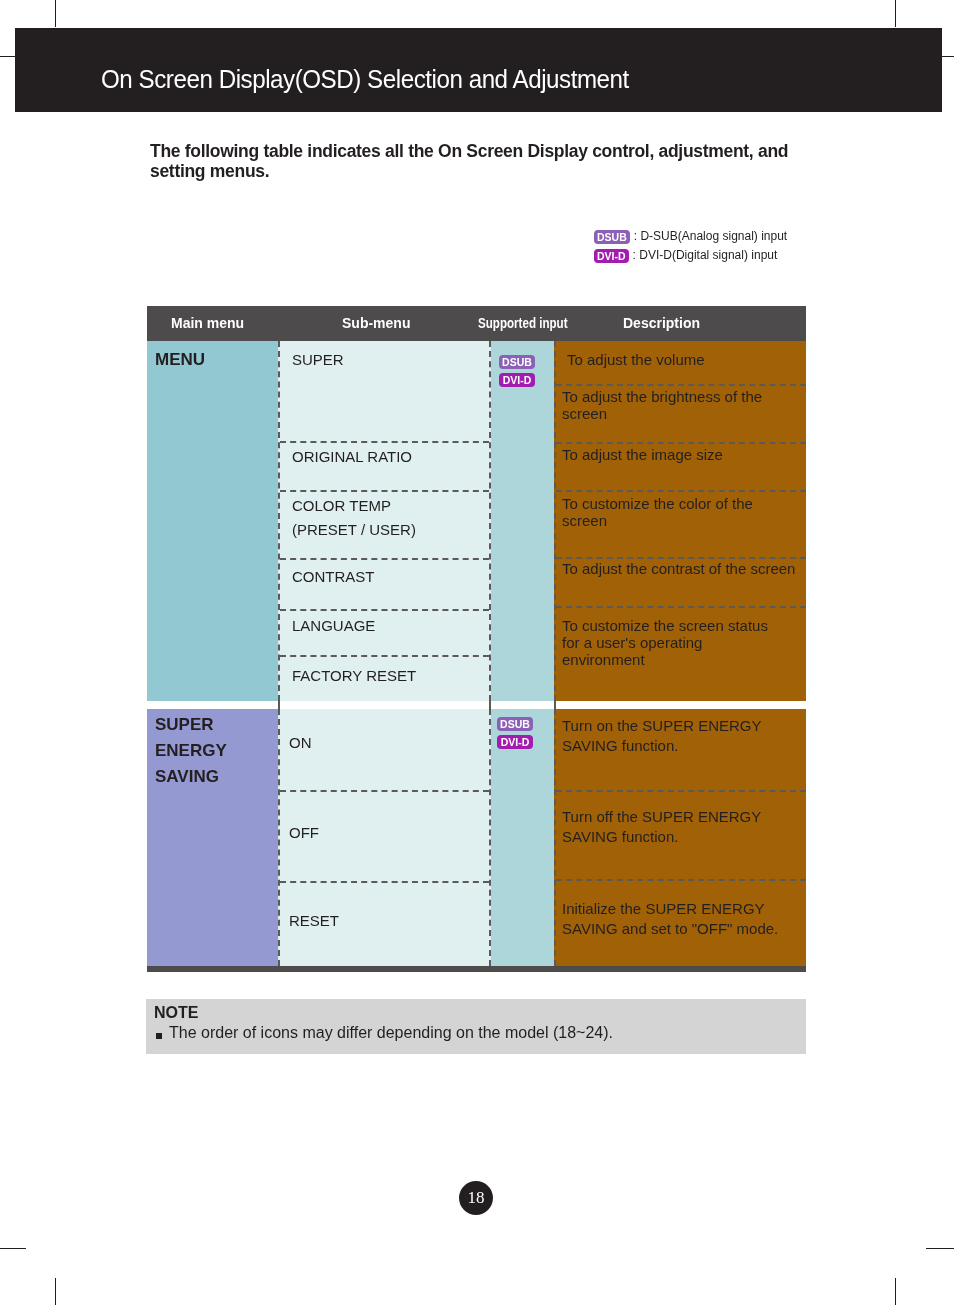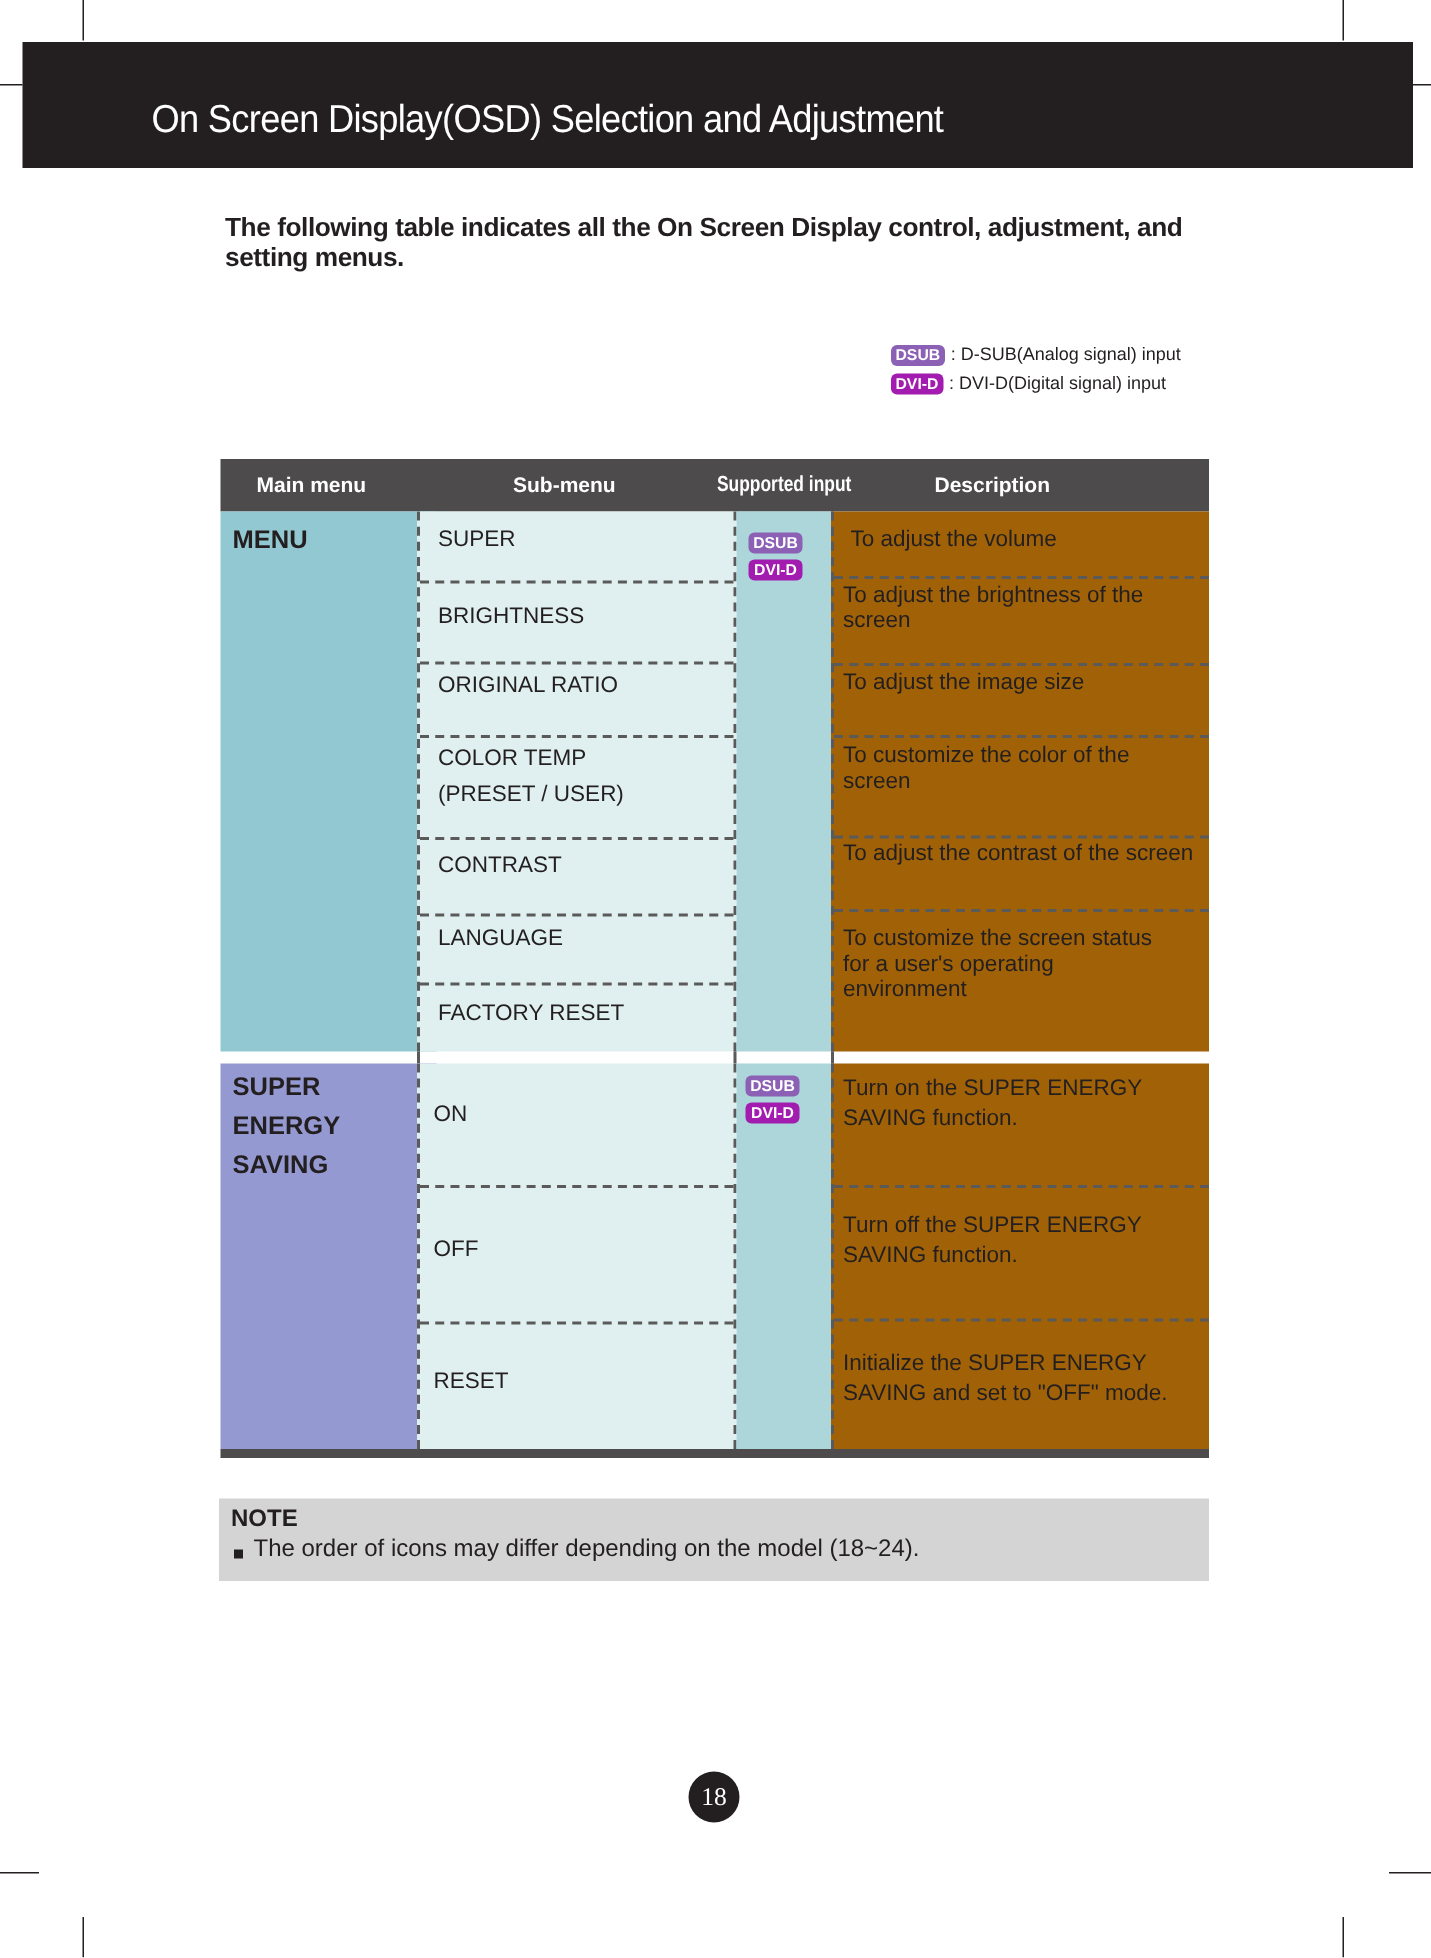--- a/index.html
+++ b/index.html
@@ -77,23 +77,20 @@
     <span class="th" style="left:476px;">Description</span>
   </div>
 
   <div class="section" style="height:360px;">
     <div class="col-main" style="background:#92c8d1;">
       <div class="main-label">MENU</div>
     </div>
     <div class="col-sub">
       <div class="cell" style="top:0;height:46px;">
           <span class="sub-text" style="top:7px;">SUPER</span>
-        </div>
-      <div class="cell bt" style="top:46px;height:54px;">
-          <span class="sub-text" style="top:10px;">BRIGHTNESS</span>
         </div>
       <div class="cell bt" style="top:100px;height:49px;">
           <span class="sub-text" style="top:2px;">ORIGINAL RATIO</span>
         </div>
       <div class="cell bt" style="top:149px;height:68px;">
         <span class="sub-text" style="top:2px;">COLOR TEMP</span>
         <span class="sub-text" style="top:26px;">(PRESET / USER)</span>
       </div>
       <div class="cell bt" style="top:217px;height:51px;">
           <span class="sub-text" style="top:5px;">CONTRAST</span>

